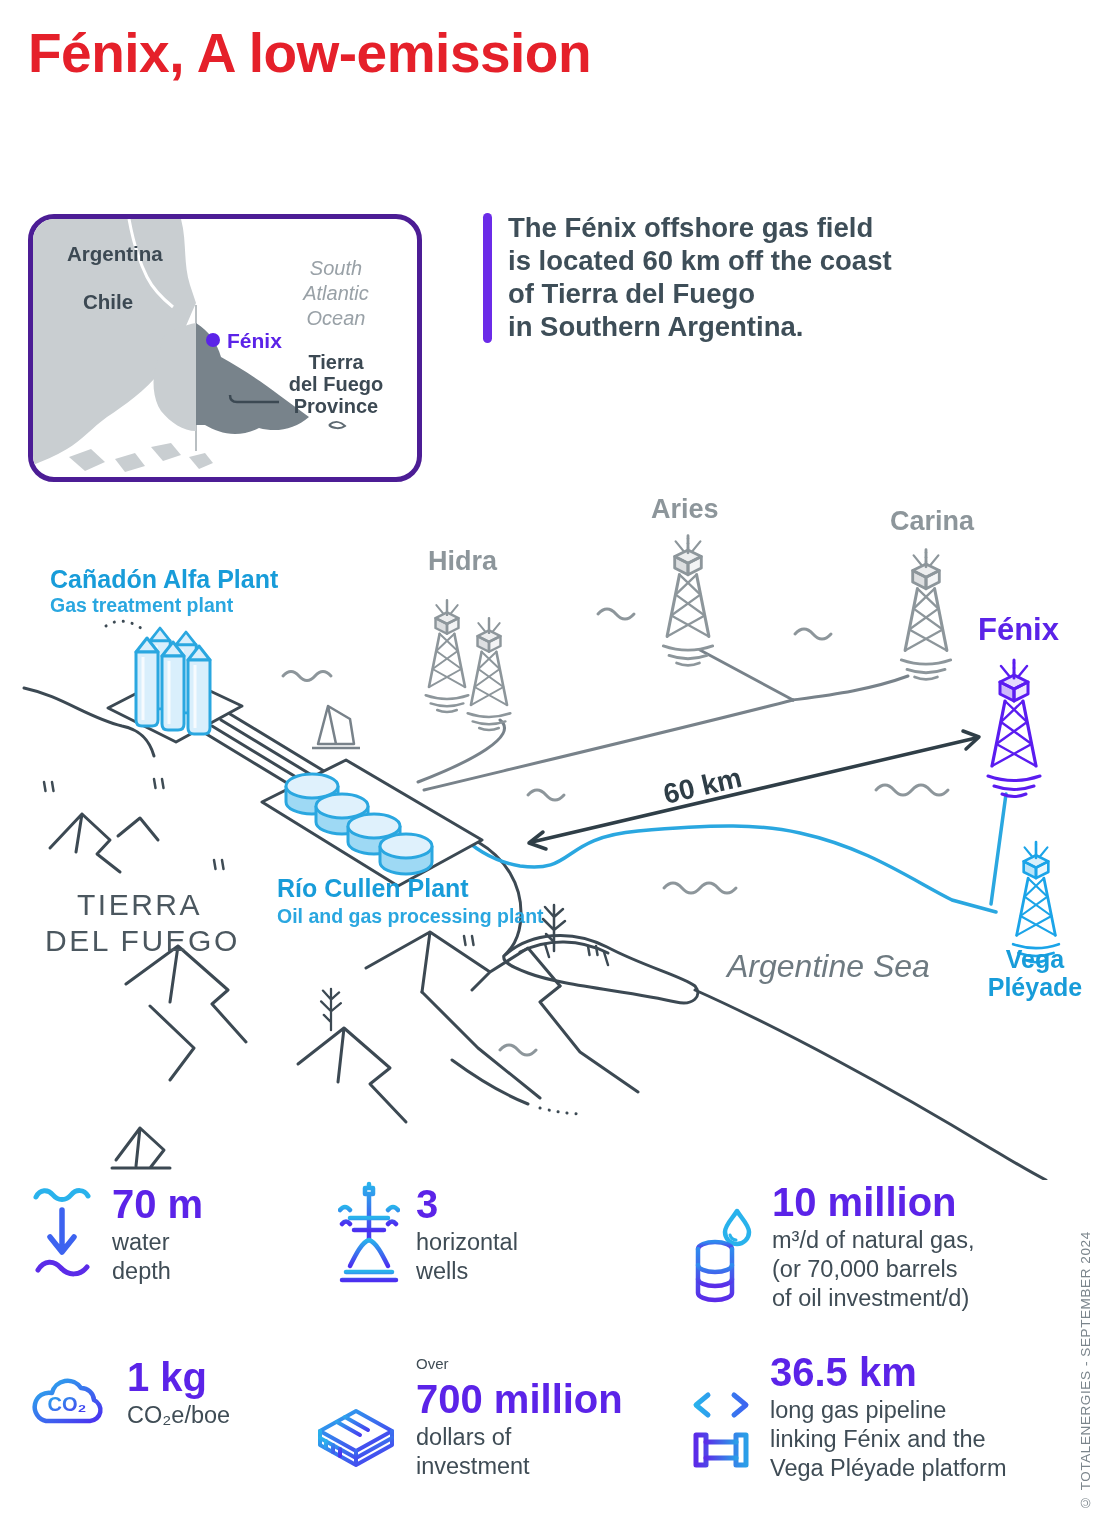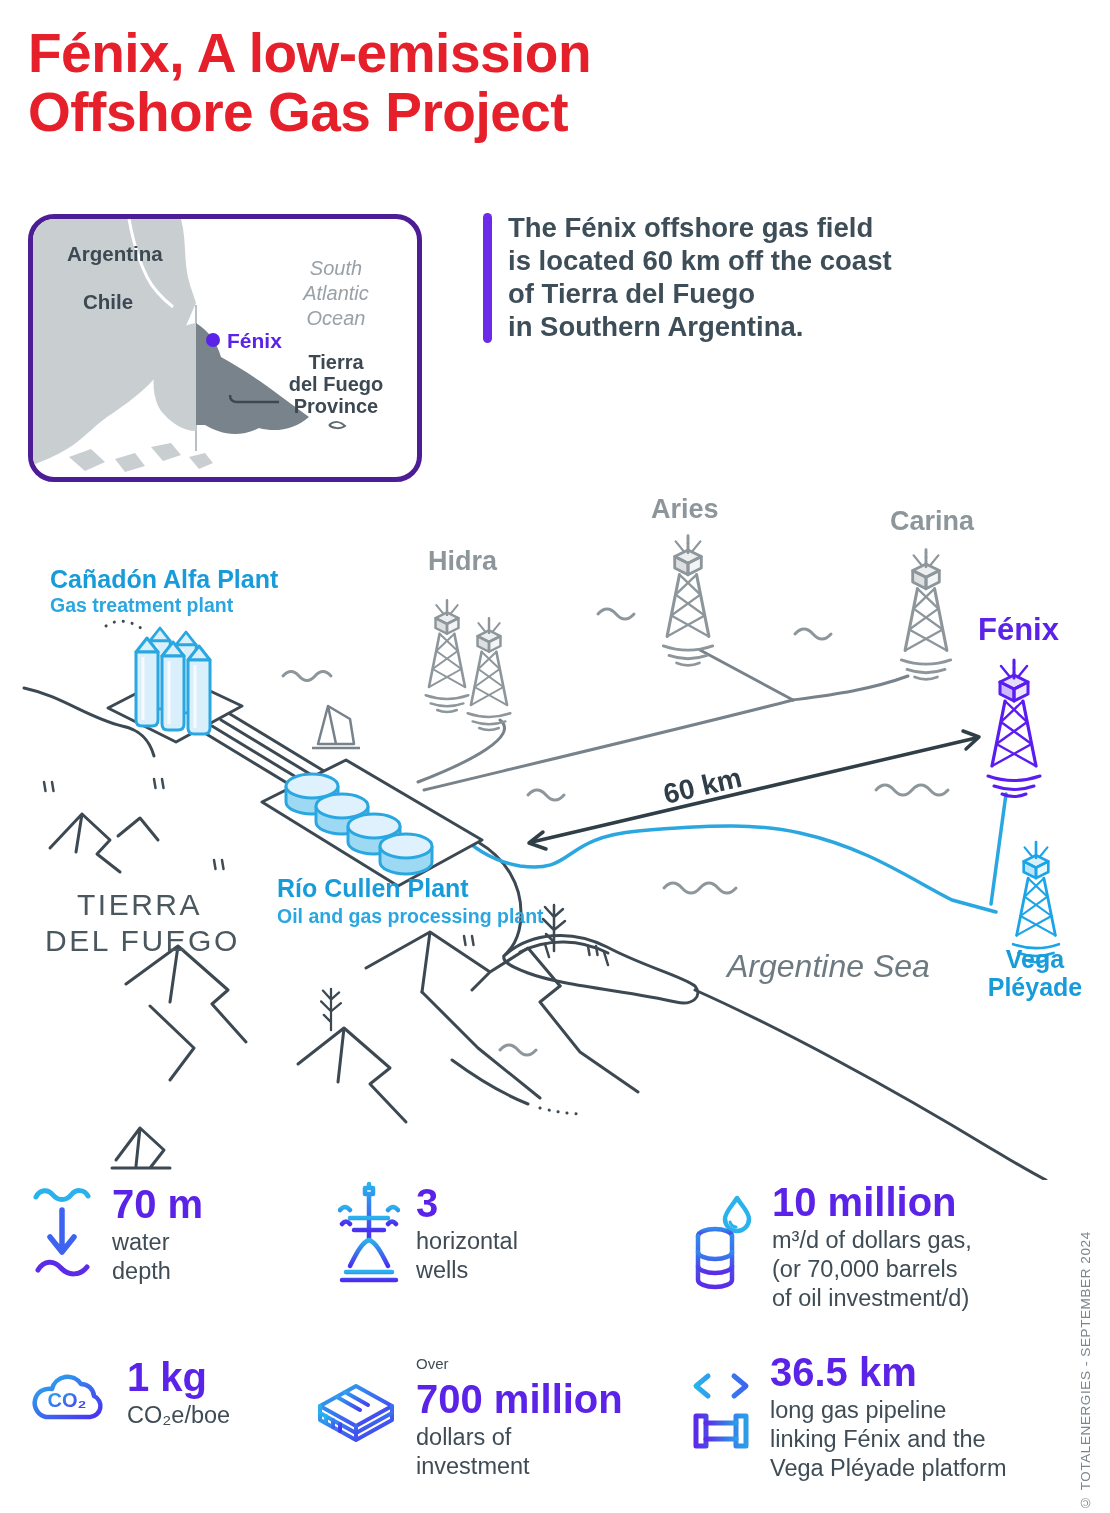--- a/index.html
+++ b/index.html
@@ -25,35 +25,34 @@
   .d-vega{font-size:25px;font-weight:700;fill:#189cd9;text-anchor:middle}
   .d-region{font-size:30px;font-weight:400;fill:#4b575f;letter-spacing:2.5px}
   .d-sea{font-size:32px;font-style:italic;fill:#6e7a81}
   .d-dist{font-size:28px;font-weight:700;fill:#2f3e47}
   
   .m-country{font-size:20.5px;font-weight:700;fill:#3c4953}
   .m-ocean{font-size:20px;font-style:italic;fill:#99a1a7;text-anchor:middle}
   .m-prov{font-size:20px;font-weight:700;fill:#3c4953;text-anchor:middle}
   .m-fenix{font-size:21px;font-weight:700;fill:#5b23e8}
   
-  .stat{position:absolute;display:flex;gap:16px;align-items:center}
+  .stat{position:absolute;display:flex;gap:16px;align-items:flex-end}
   .stat .num{font-size:40px;line-height:44px;font-weight:800;color:#5b23e8;margin-bottom:2px}
   .stat .line{font-size:23.5px;line-height:29px;font-weight:500;color:#3f4c55}
   .stat .pre{font-size:15px;line-height:27px;font-weight:400;color:#3f4c55}
   
   #credit{left:1078px;top:1185px;height:325px;width:24px;
           writing-mode:vertical-rl;transform:rotate(180deg);
           font-size:13.5px;letter-spacing:0.6px;color:#7b858c;white-space:nowrap}
 </style>
 </head>
 <body>
 
 <div class="abs" id="title">
   <div>Fénix, A low-emission</div>
-  <div>Offshore Gas Project</div>
 </div>
 
 <div class="abs" id="map-card">
   <svg width="384" height="258" viewBox="0 0 384 258">
     <path fill="#c9ced1" d="M0,0 L148,0 C154,22 150,44 157,66 L163,84 C152,108 144,132 128,152
          C112,172 92,186 74,198 C60,208 48,222 34,230 C22,237 10,242 0,246 Z"></path>
     <g fill="#c9ced1">
       <polygon points="36,238 58,230 72,243 52,252"></polygon>
       <polygon points="82,240 102,234 112,247 92,253"></polygon>
       <polygon points="118,228 138,224 148,236 130,242"></polygon>
@@ -273,21 +272,21 @@
     <path d="M47,4 C52,12 59,18 59,25 a12,12 0 1 1 -24,0 C35,18 42,12 47,4 Z" stroke="#29b2ec" stroke-width="4.5"></path>
     <path d="M40,28 a7,7 0 0 0 6,5" stroke="#29b2ec" stroke-width="3"></path>
     <g stroke="url(#gbg)" stroke-width="4.5">
       <path d="M8,42 a17,7 0 0 1 34,0"></path>
       <path d="M8,42 V86 a17,7 0 0 0 34,0 V42"></path>
       <path d="M8,58 a17,7 0 0 0 34,0 M8,72 a17,7 0 0 0 34,0"></path>
     </g>
   </svg>
   <div>
     <div class="num">10 million</div>
-    <div class="line">m³/d of dollars gas,</div>
+    <div class="line">m³/d of natural gas,</div>
     <div class="line">(or 70,000 barrels</div>
     <div class="line">of oil investment/d)</div>
   </div>
 </div>
 
 <div class="stat" style="left:25px;top:1355px">
   <svg width="86" height="66" viewBox="0 0 86 66" fill="none" stroke-linecap="round" stroke-linejoin="round">
     <defs>
         <linearGradient id="co2g" x1="0" y1="0" x2="1" y2="1">
       <stop offset="0" stop-color="#29b2ec"></stop>

